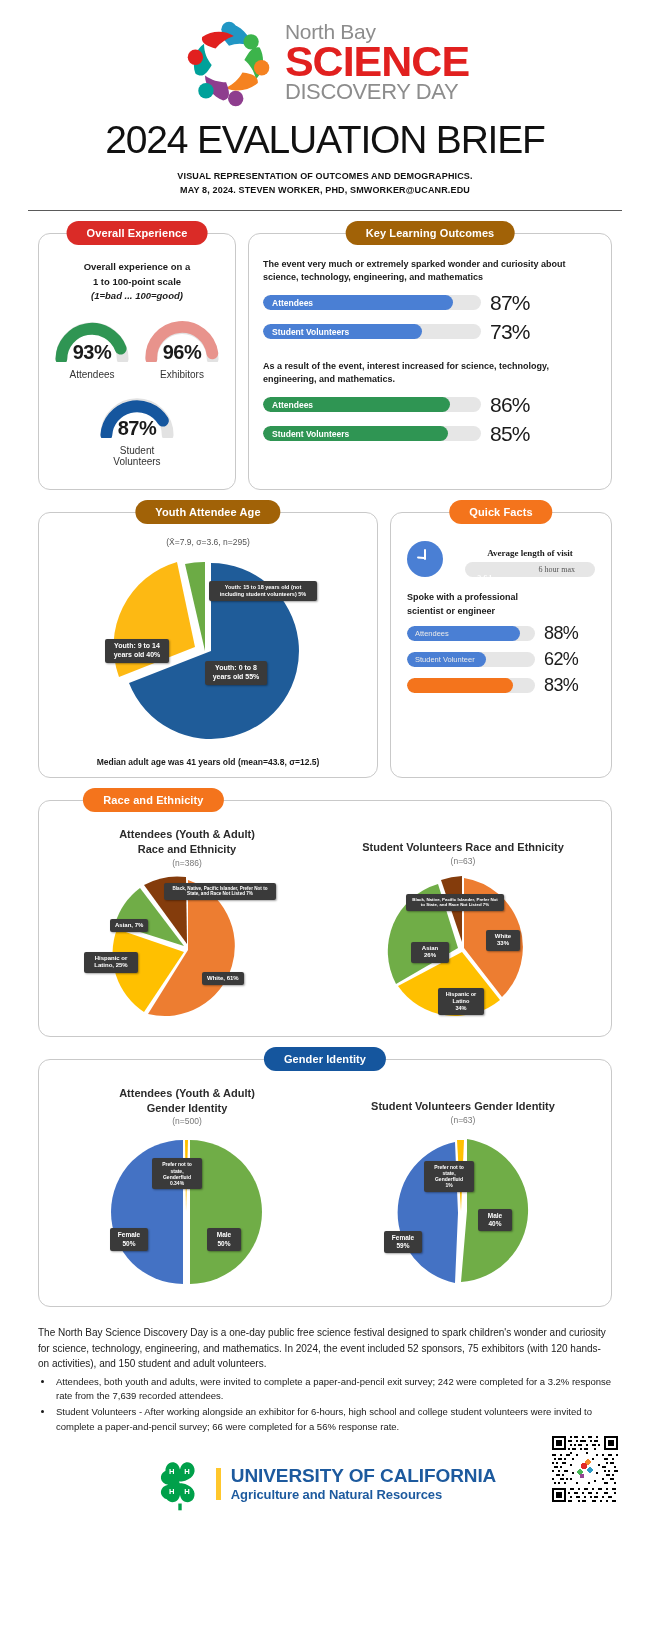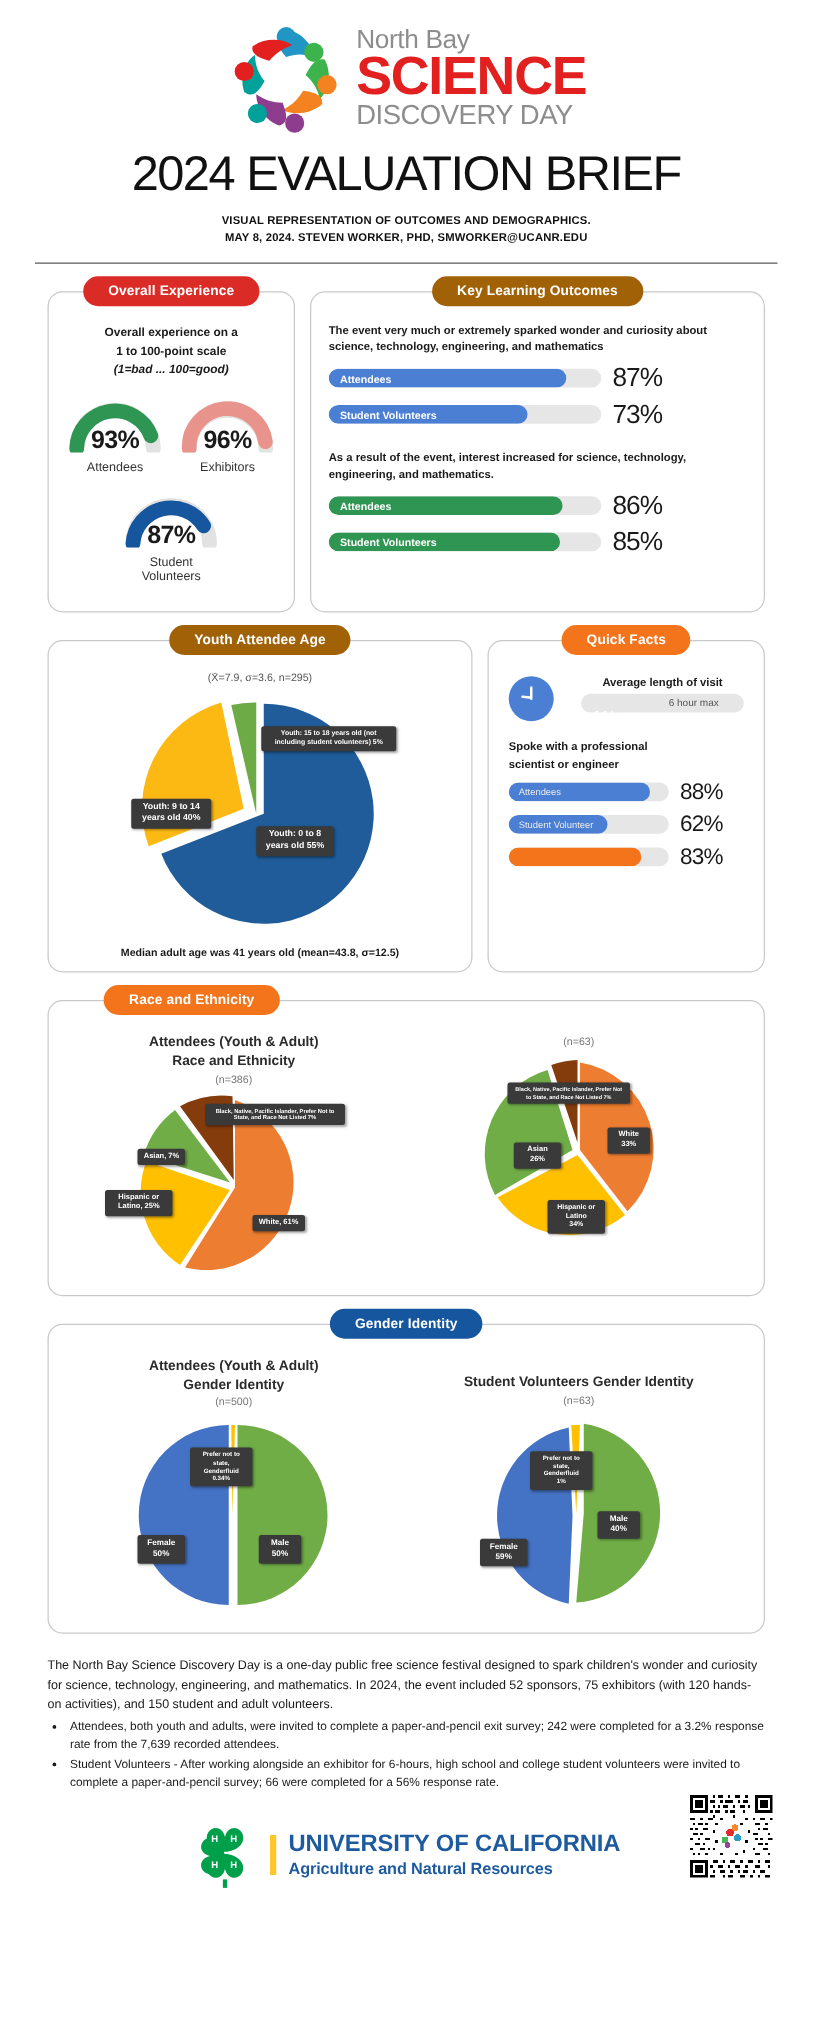--- a/index.html
+++ b/index.html
@@ -105,21 +105,21 @@
     text-align: center;
     padding: 3px 5px;
     border-radius: 2px;
     line-height: 1.25;
     box-shadow: 1px 1px 2px rgba(0,0,0,.35);
     z-index: 5;
   }
 
   
   .c-qf { flex: 1; padding: 24px 16px 12px; }
-  .qf-visit { display: flex; align-items: flex-start; gap: 22px; margin-top: 4px; }
+  .qf-visit { display: flex; align-items: flex-end; gap: 22px; margin-top: 4px; font-family: Liberation Serif, serif; }
   .clock { width: 36px; height: 36px; border-radius: 50%; background: #4a7fd4; position: relative; flex: 0 0 36px; }
   .clock::before, .clock::after { content:""; position: absolute; background:#fff; border-radius:2px; }
   .clock::before { width: 2px; height: 11px; left: 17px; top: 8px; }
   .clock::after { width: 2px; height: 8px; left: 17px; top: 17px; transform: rotate(95deg); transform-origin: top center; }
   .qf-visit-right { flex: 1; }
   .qf-visit-title { font-size: 9px; font-weight: 700; text-align: center; margin-bottom: 4px; }
   .qf-visit-bar {
     height: 15px; background:#e6e6e6; border-radius: 8px; position: relative;
     display:flex; align-items:center;
   }
@@ -371,20 +371,21 @@
               <path d="M105 72 L62 13 A70 70 0 0 1 104 5 Z" fill="#843c0c"></path>
             </svg>
             <div class="pie-lbl" style="left:82px;top:11px;width:112px;font-size:4.6px">Black, Native, Pacific Islander, Prefer Not to State, and Race Not Listed 7%</div>
             <div class="pie-lbl" style="left:28px;top:47px;font-size:6px">Asian, 7%</div>
             <div class="pie-lbl" style="left:2px;top:80px;width:54px;font-size:6px">Hispanic or<br>Latino, 25%</div>
             <div class="pie-lbl" style="left:120px;top:100px;font-size:6px">White, 61%</div>
           </div>
         </div>
 
         <div class="chart-col">
+          <div class="chart-title" style="padding-top:13px">Student Volunteers Race and Ethnicity</div>
           <div class="chart-n">(n=63)</div>
           <div class="pie-wrap" style="width:210px;height:150px;margin-top:4px">
             <svg viewBox="0 0 210 150" width="210" height="150">
 
               <path d="M106 78 L106 8 A70 70 0 0 1 144 127 Z" fill="#ed7d31"></path>
 
               <path d="M104 82 L142 130 A70 70 0 0 1 40 116 Z" fill="#ffc000"></path>
 
               <path d="M100 78 L38 114 A70 70 0 0 1 80 14 Z" fill="#70ad47"></path>
 

